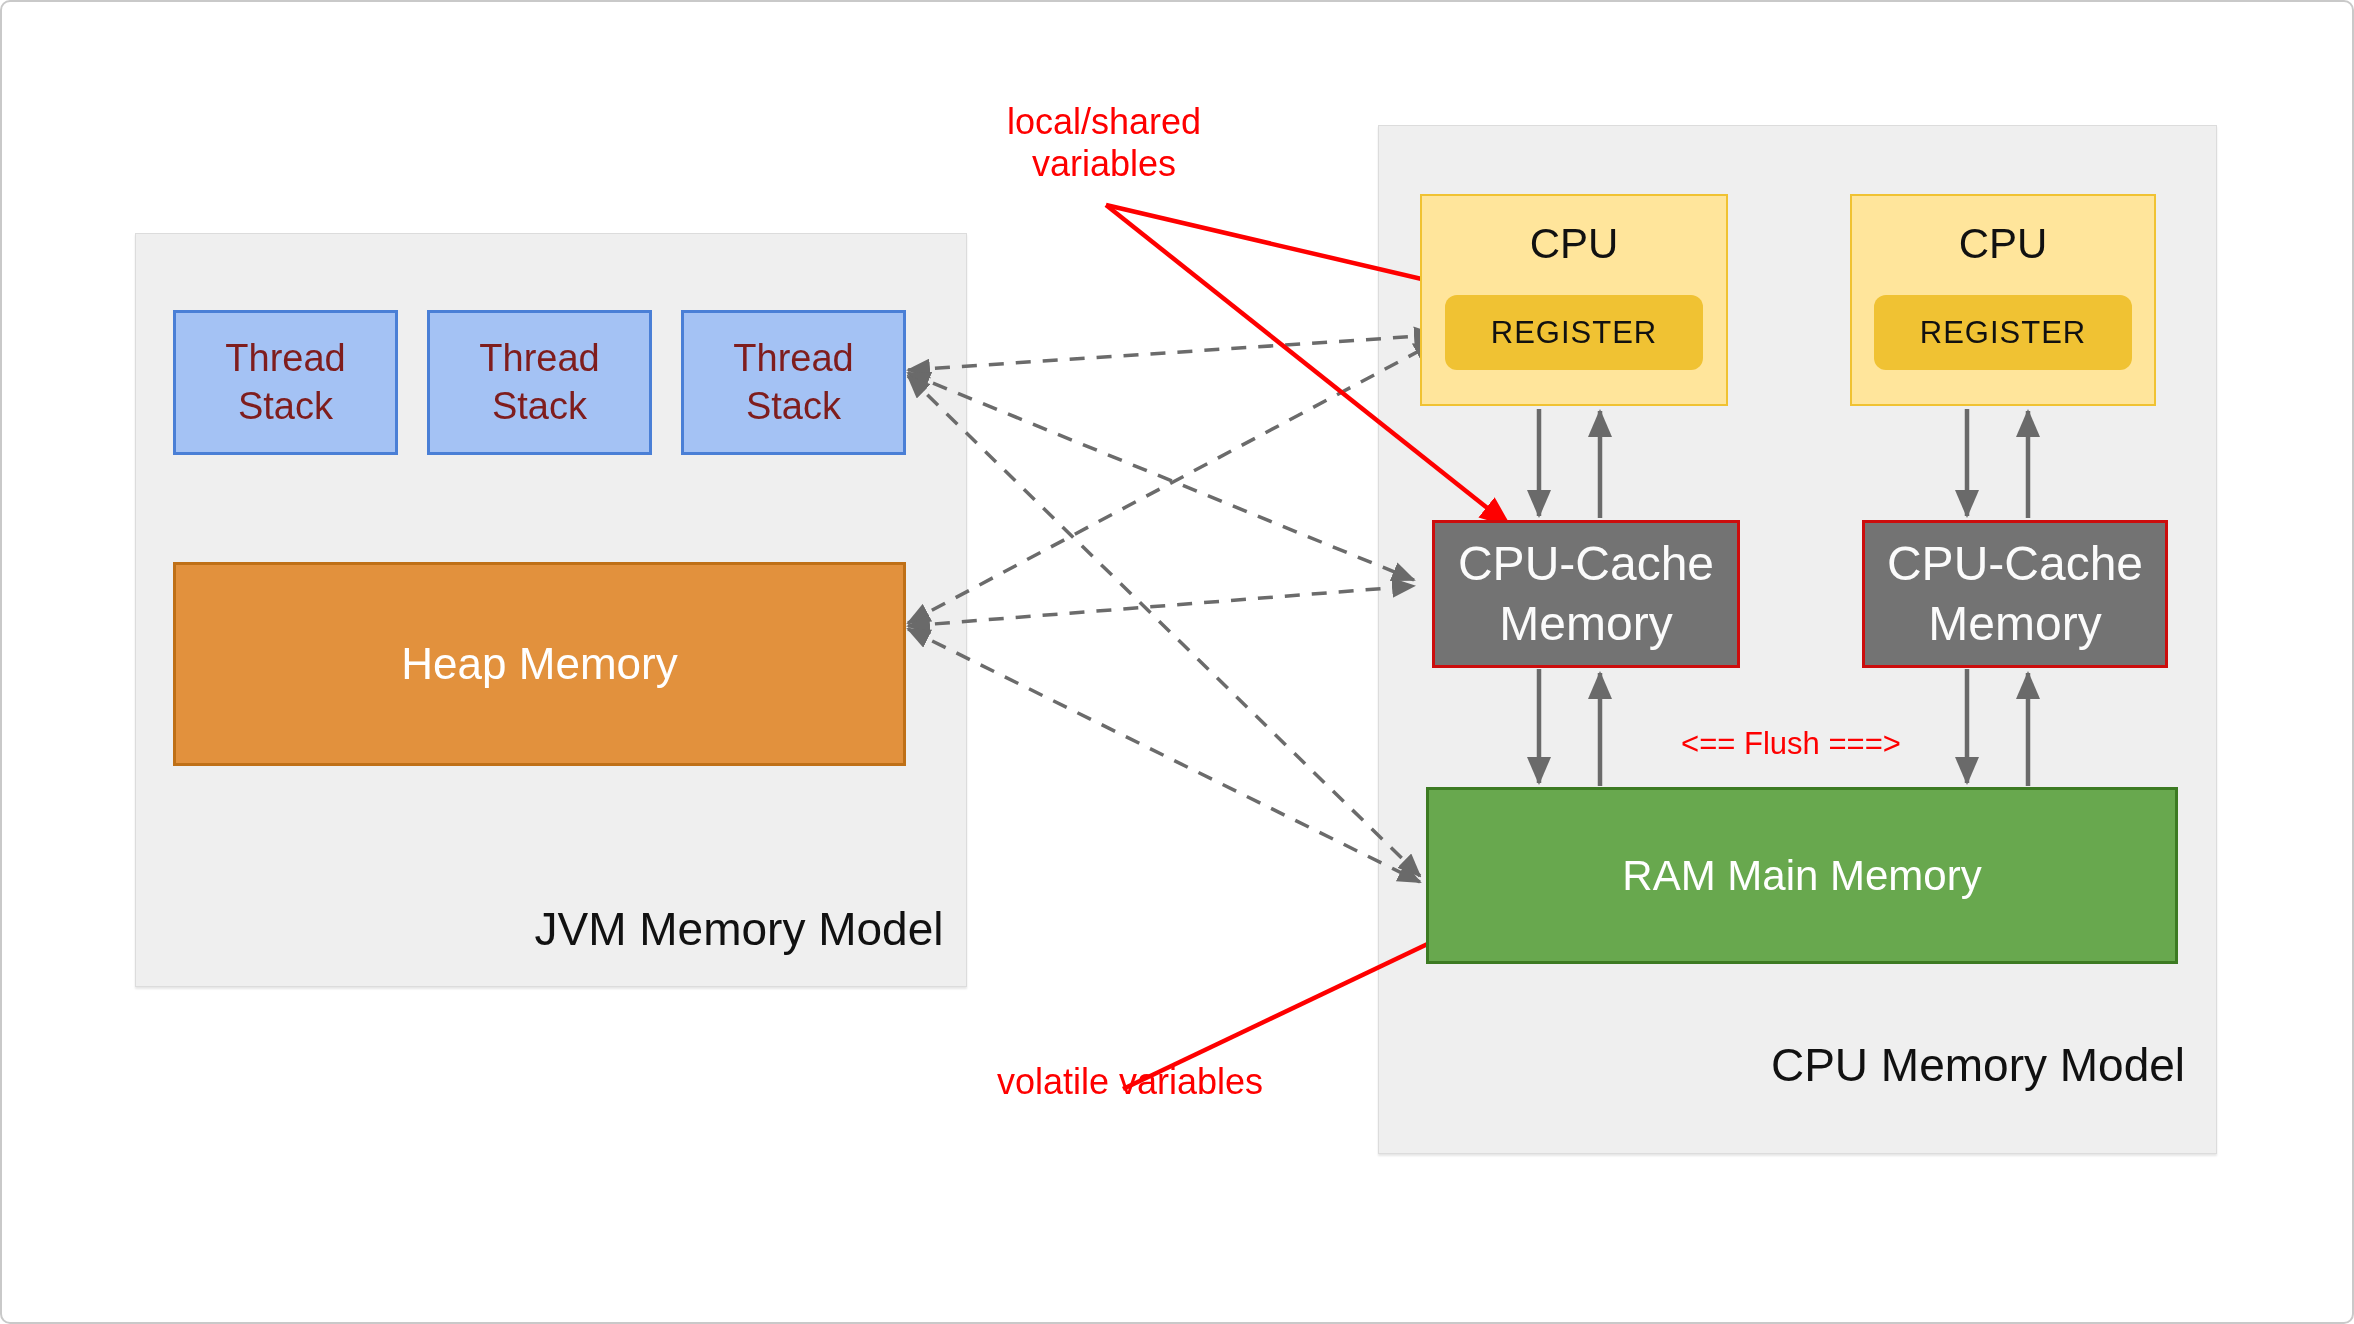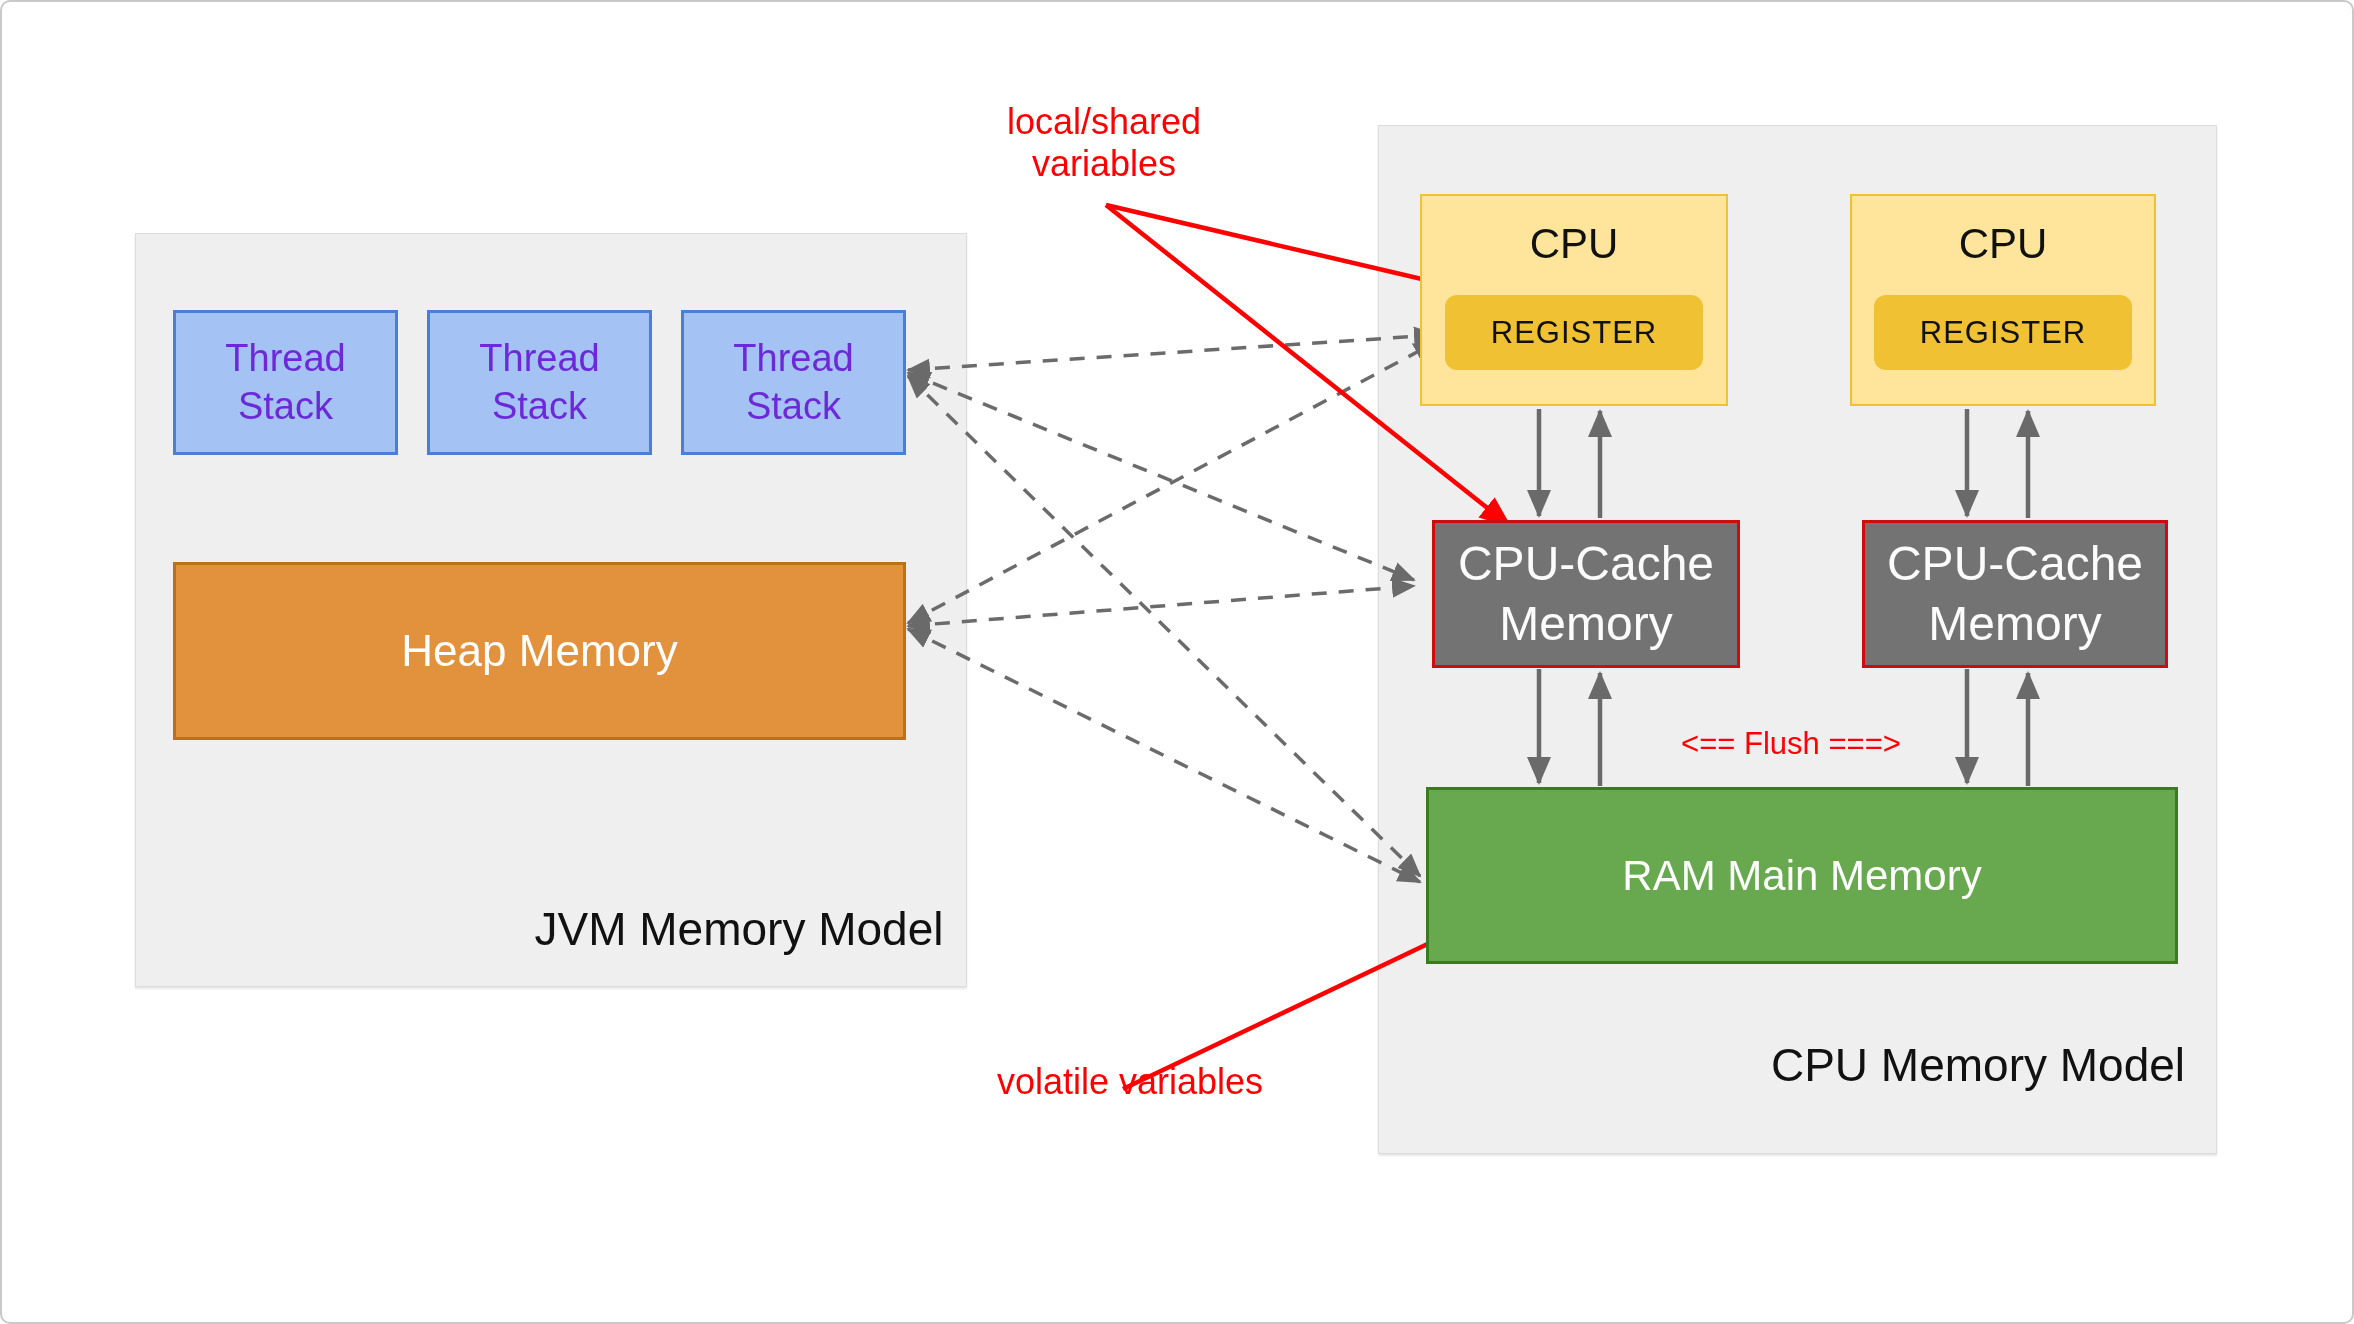--- a/index.html
+++ b/index.html
@@ -23,21 +23,21 @@
     position:absolute;
     transform:translate(-50%,-50%);
     font-size:46px;color:#111111;white-space:nowrap;
   }
   .node{
     display:flex;align-items:center;justify-content:center;
     text-align:center;white-space:pre-line;
   }
   .thread-stack{
     background:#a4c2f4;border:3px solid #4a7fd6;
-    font-size:38px;line-height:1.25;color:#6d28d9;
+    font-size:38px;line-height:1.25;color:#7f1d1d;
   }
   .heap{
     background:#e2913d;border:3px solid #bf7017;
     font-size:44px;color:#ffffff;
   }
   .cpu-box{
     background:#ffe59b;border:2px solid #f0c232;
     text-align:center;
   }
   .cpu-title{margin-top:18px;font-size:42px;line-height:60px;color:#111111;}
@@ -120,21 +120,21 @@
   </div>
   <div class="abs node thread-stack" style="left:425px;top:308px;width:225px;height:145px;">
     <span>Thread
 Stack</span>
   </div>
   <div class="abs node thread-stack" style="left:679px;top:308px;width:225px;height:145px;">
     <span>Thread
 Stack</span>
   </div>
 
-  <div class="abs node heap" style="left:171px;top:560px;width:733px;height:178px;">
+  <div class="abs node heap" style="left:171px;top:560px;width:733px;height:204px;">
     <span>Heap Memory</span>
   </div>
 
   <div class="model-title" style="left:737px;top:927px;">JVM Memory Model</div>
 
   <div class="abs cpu-box" style="left:1418px;top:192px;width:308px;height:212px;">
     <div class="cpu-title">CPU</div>
     <div class="register">REGISTER</div>
   </div>
 

